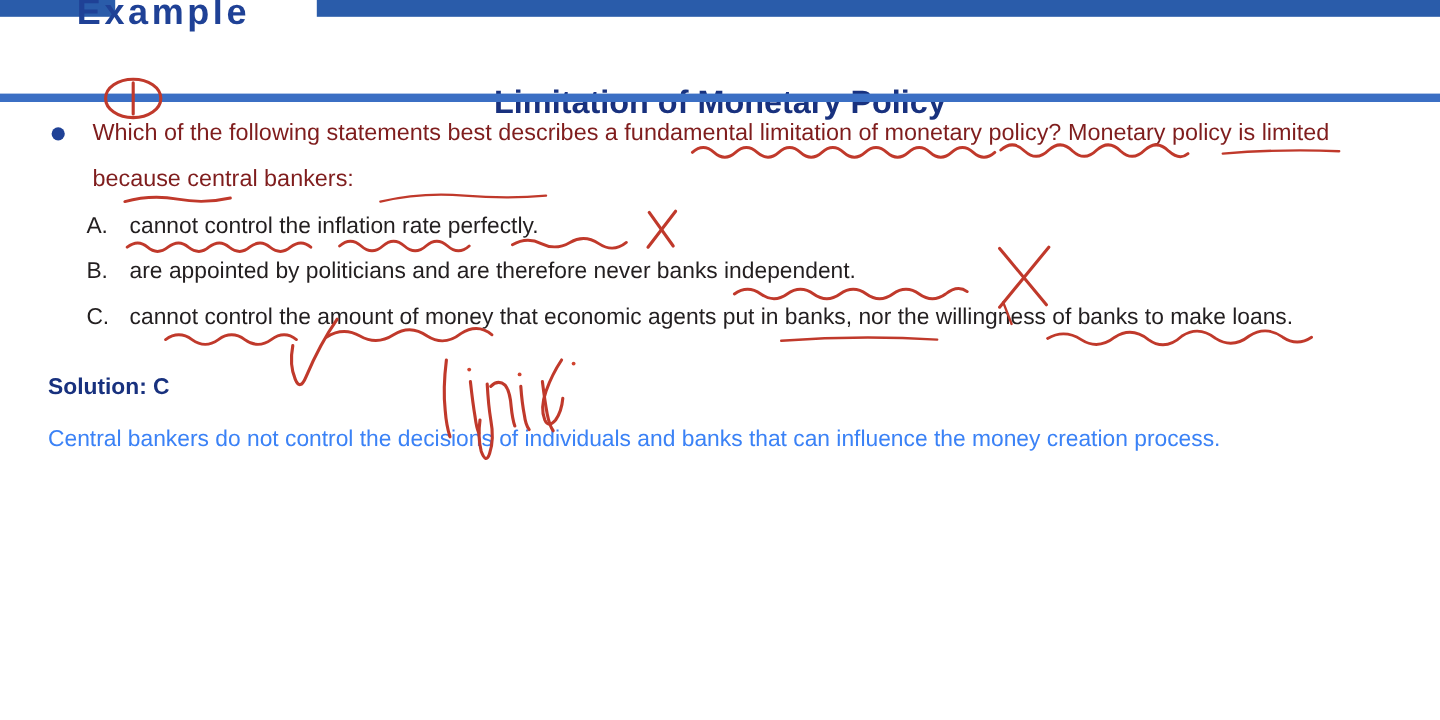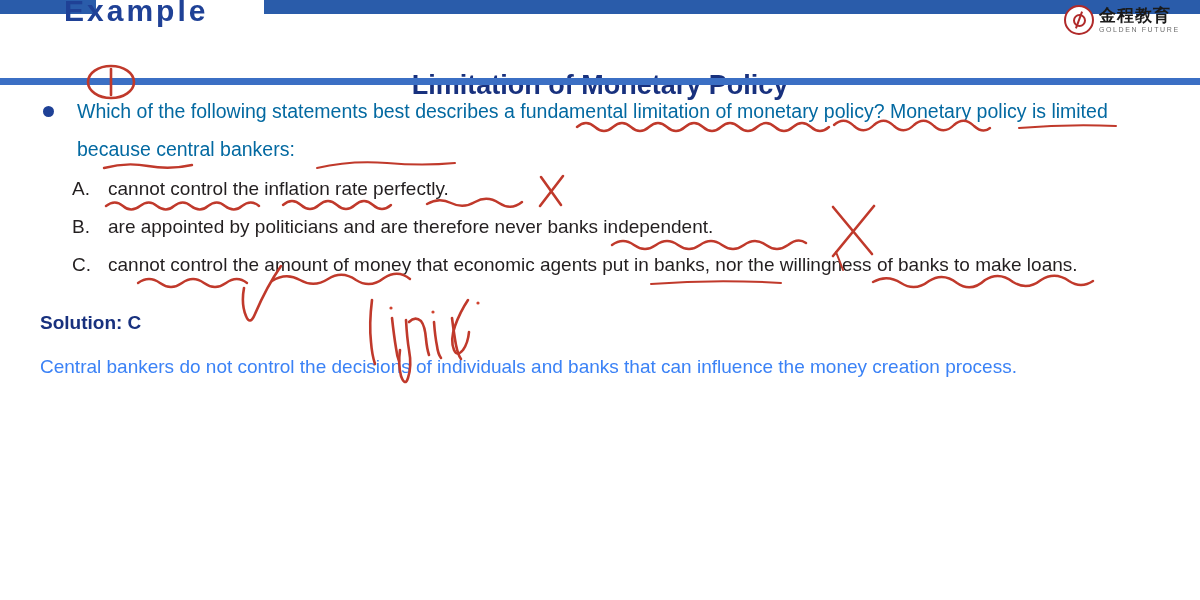--- a/index.html
+++ b/index.html
@@ -148,21 +148,21 @@
     top: 14px;
     width: 11px;
     height: 11px;
     border-radius: 50%;
     background: #1f4196;
   }
   .q-text {
     margin-left: 37px;
     font-size: 19.5px;
     line-height: 38px;
-    color: #0369a1;
+    color: #7f1d1d;
     width: 1085px;
   }
   .options {
     margin: 2px 0 0 72px;
     font-size: 19px;
     line-height: 38px;
     color: #231f20;
   }
   .option {
     position: relative;
@@ -220,27 +220,20 @@
 
   <div class="top-bar-left"></div>
   <div class="top-bar-right"></div>
 
   <div class="example-title">Example</div>
 
   <div class="slide-title">Limitation of Monetary Policy</div>
 
   <div class="header-rule"></div>
 
-  <div class="logo">
-    <div class="logo-seal"></div>
-    <div class="logo-text">
-      <span class="logo-cn">金程教育</span>
-      <span class="logo-en">GOLDEN FUTURE</span>
-    </div>
-  </div>
 
   <div class="content">
 
     <div class="q-block">
       <span class="bullet-dot"></span>
       <div class="q-text">Which of the following statements best describes a fundamental limitation of monetary policy? Monetary policy is limited because central bankers:</div>
     </div>
 
     <div class="options">
       <div class="option">

